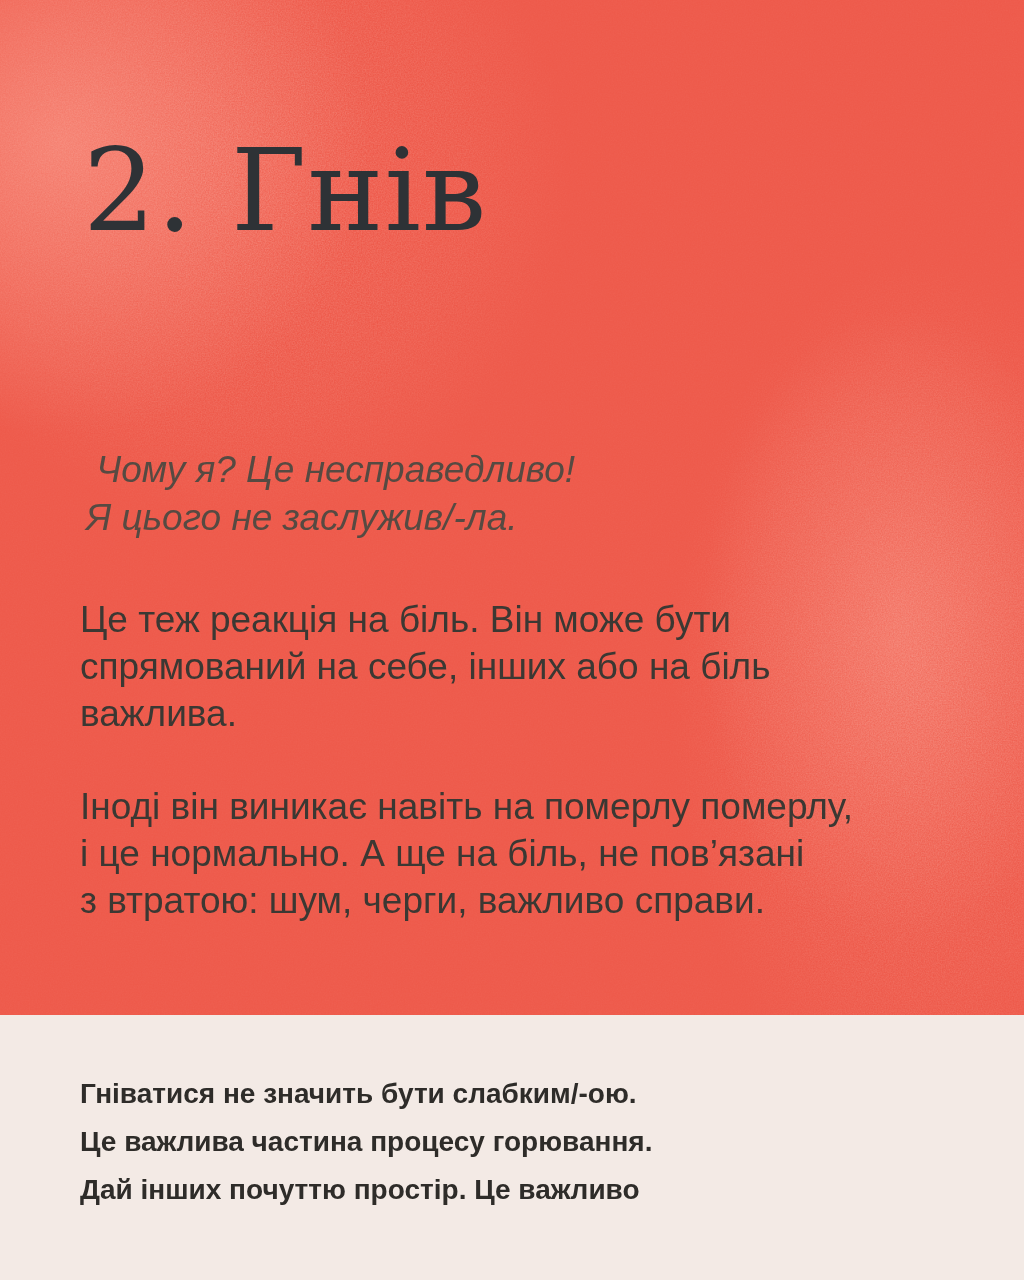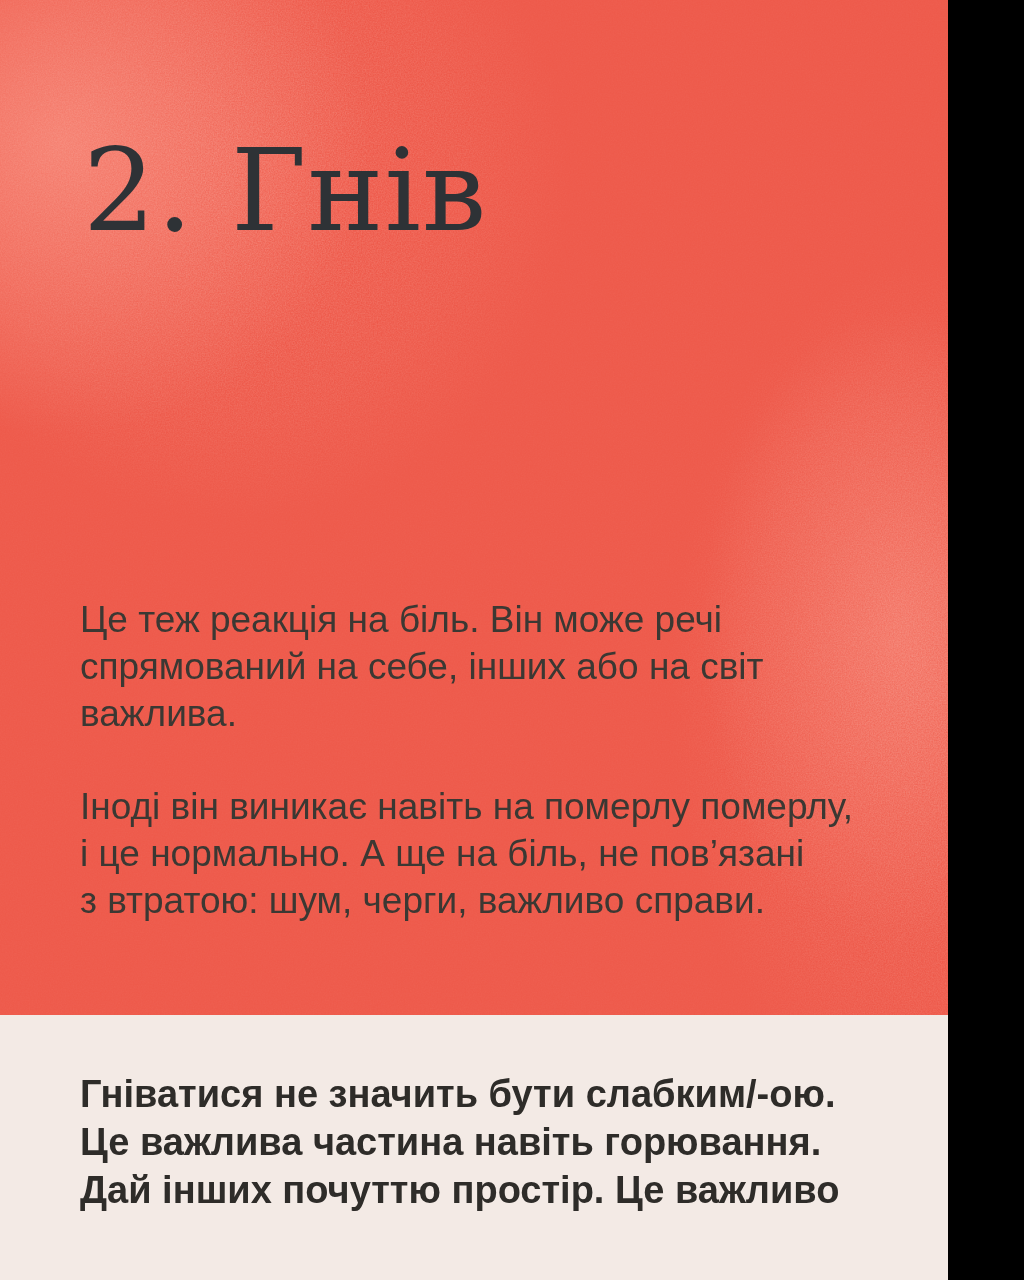--- a/index.html
+++ b/index.html
@@ -2,21 +2,21 @@
 <html style="--coral: #ee5a4b; --coral-grain: #ffa391; --cream: #f3eae5; --title-text: #2e3236; --quote-text: #564a42; --body-text: #3b3833; --footer-text: #2e2c29;"><head>
 <meta charset="utf-8">
 <style>
   html, body {
     margin: 0;
     padding: 0;
     background: #000;
   }
   .canvas {
     position: relative;
-    width: 948px;
+    width: 1024px;
     height: 1280px;
     overflow: hidden;
     font-family: "Liberation Sans", "DejaVu Sans", sans-serif;
   }
   .coral-section {
     position: absolute;
     left: 0; top: 0;
     width: 1024px;
     height: 1015px;
     background:
@@ -71,21 +71,21 @@
   }
   .body-block {
     font-size: 37px;
     line-height: 47px;
     color: var(--body-text, #3b3833);
   }
   .footer-block {
     position: absolute;
     left: 80px;
     top: 1070px;
-    font-size: 38px;
+    font-size: 28px;
     font-weight: 700;
     line-height: 48px;
     color: var(--footer-text, #2e2c29);
   }
   .line {
     white-space: pre-wrap;
   }
 </style>
 </head>
 <body>
@@ -112,35 +112,39 @@
           <rect width="1024" height="1015" fill="#fff" opacity="0.14"></rect>
           <ellipse cx="230" cy="180" rx="340" ry="340" fill="url(#gfade)"></ellipse>
           <ellipse cx="920" cy="690" rx="250" ry="430" fill="url(#gfade)"></ellipse>
         </mask>
       </defs>
       <rect width="1024" height="1015" filter="url(#gf)" mask="url(#gm)" opacity="0.5"></rect>
     </svg>
 
     <div class="title">2. Гнів</div>
 
+    <div class="quote">
+      <div class="line"> Чому я? Це несправедливо!</div>
+      <div class="line">Я цього не заслужив/-ла.</div>
+    </div>
 
     <div class="para1 body-block">
-      <div class="line">Це теж реакція на біль. Він може речі</div>
-      <div class="line">спрямований на себе, інших або на світ</div>
+      <div class="line">Це теж реакція на біль. Він може бути</div>
+      <div class="line">спрямований на себе, інших або на біль</div>
       <div class="line">важлива.</div>
     </div>
 
     <div class="para2 body-block">
       <div class="line">Іноді він виникає навіть на померлу померлу,</div>
       <div class="line">і це нормально. А ще на біль, не пов’язані</div>
       <div class="line">з втратою: шум, черги, важливо справи.</div>
     </div>
   </div>
 
   <div class="cream-section"></div>
 
   <div class="footer-block">
     <div class="line">Гніватися не значить бути слабким/-ою.</div>
-    <div class="line">Це важлива частина навіть горювання.</div>
+    <div class="line">Це важлива частина процесу горювання.</div>
     <div class="line">Дай інших почуттю простір. Це важливо</div>
   </div>
 
 </div>
 
 </body></html>

